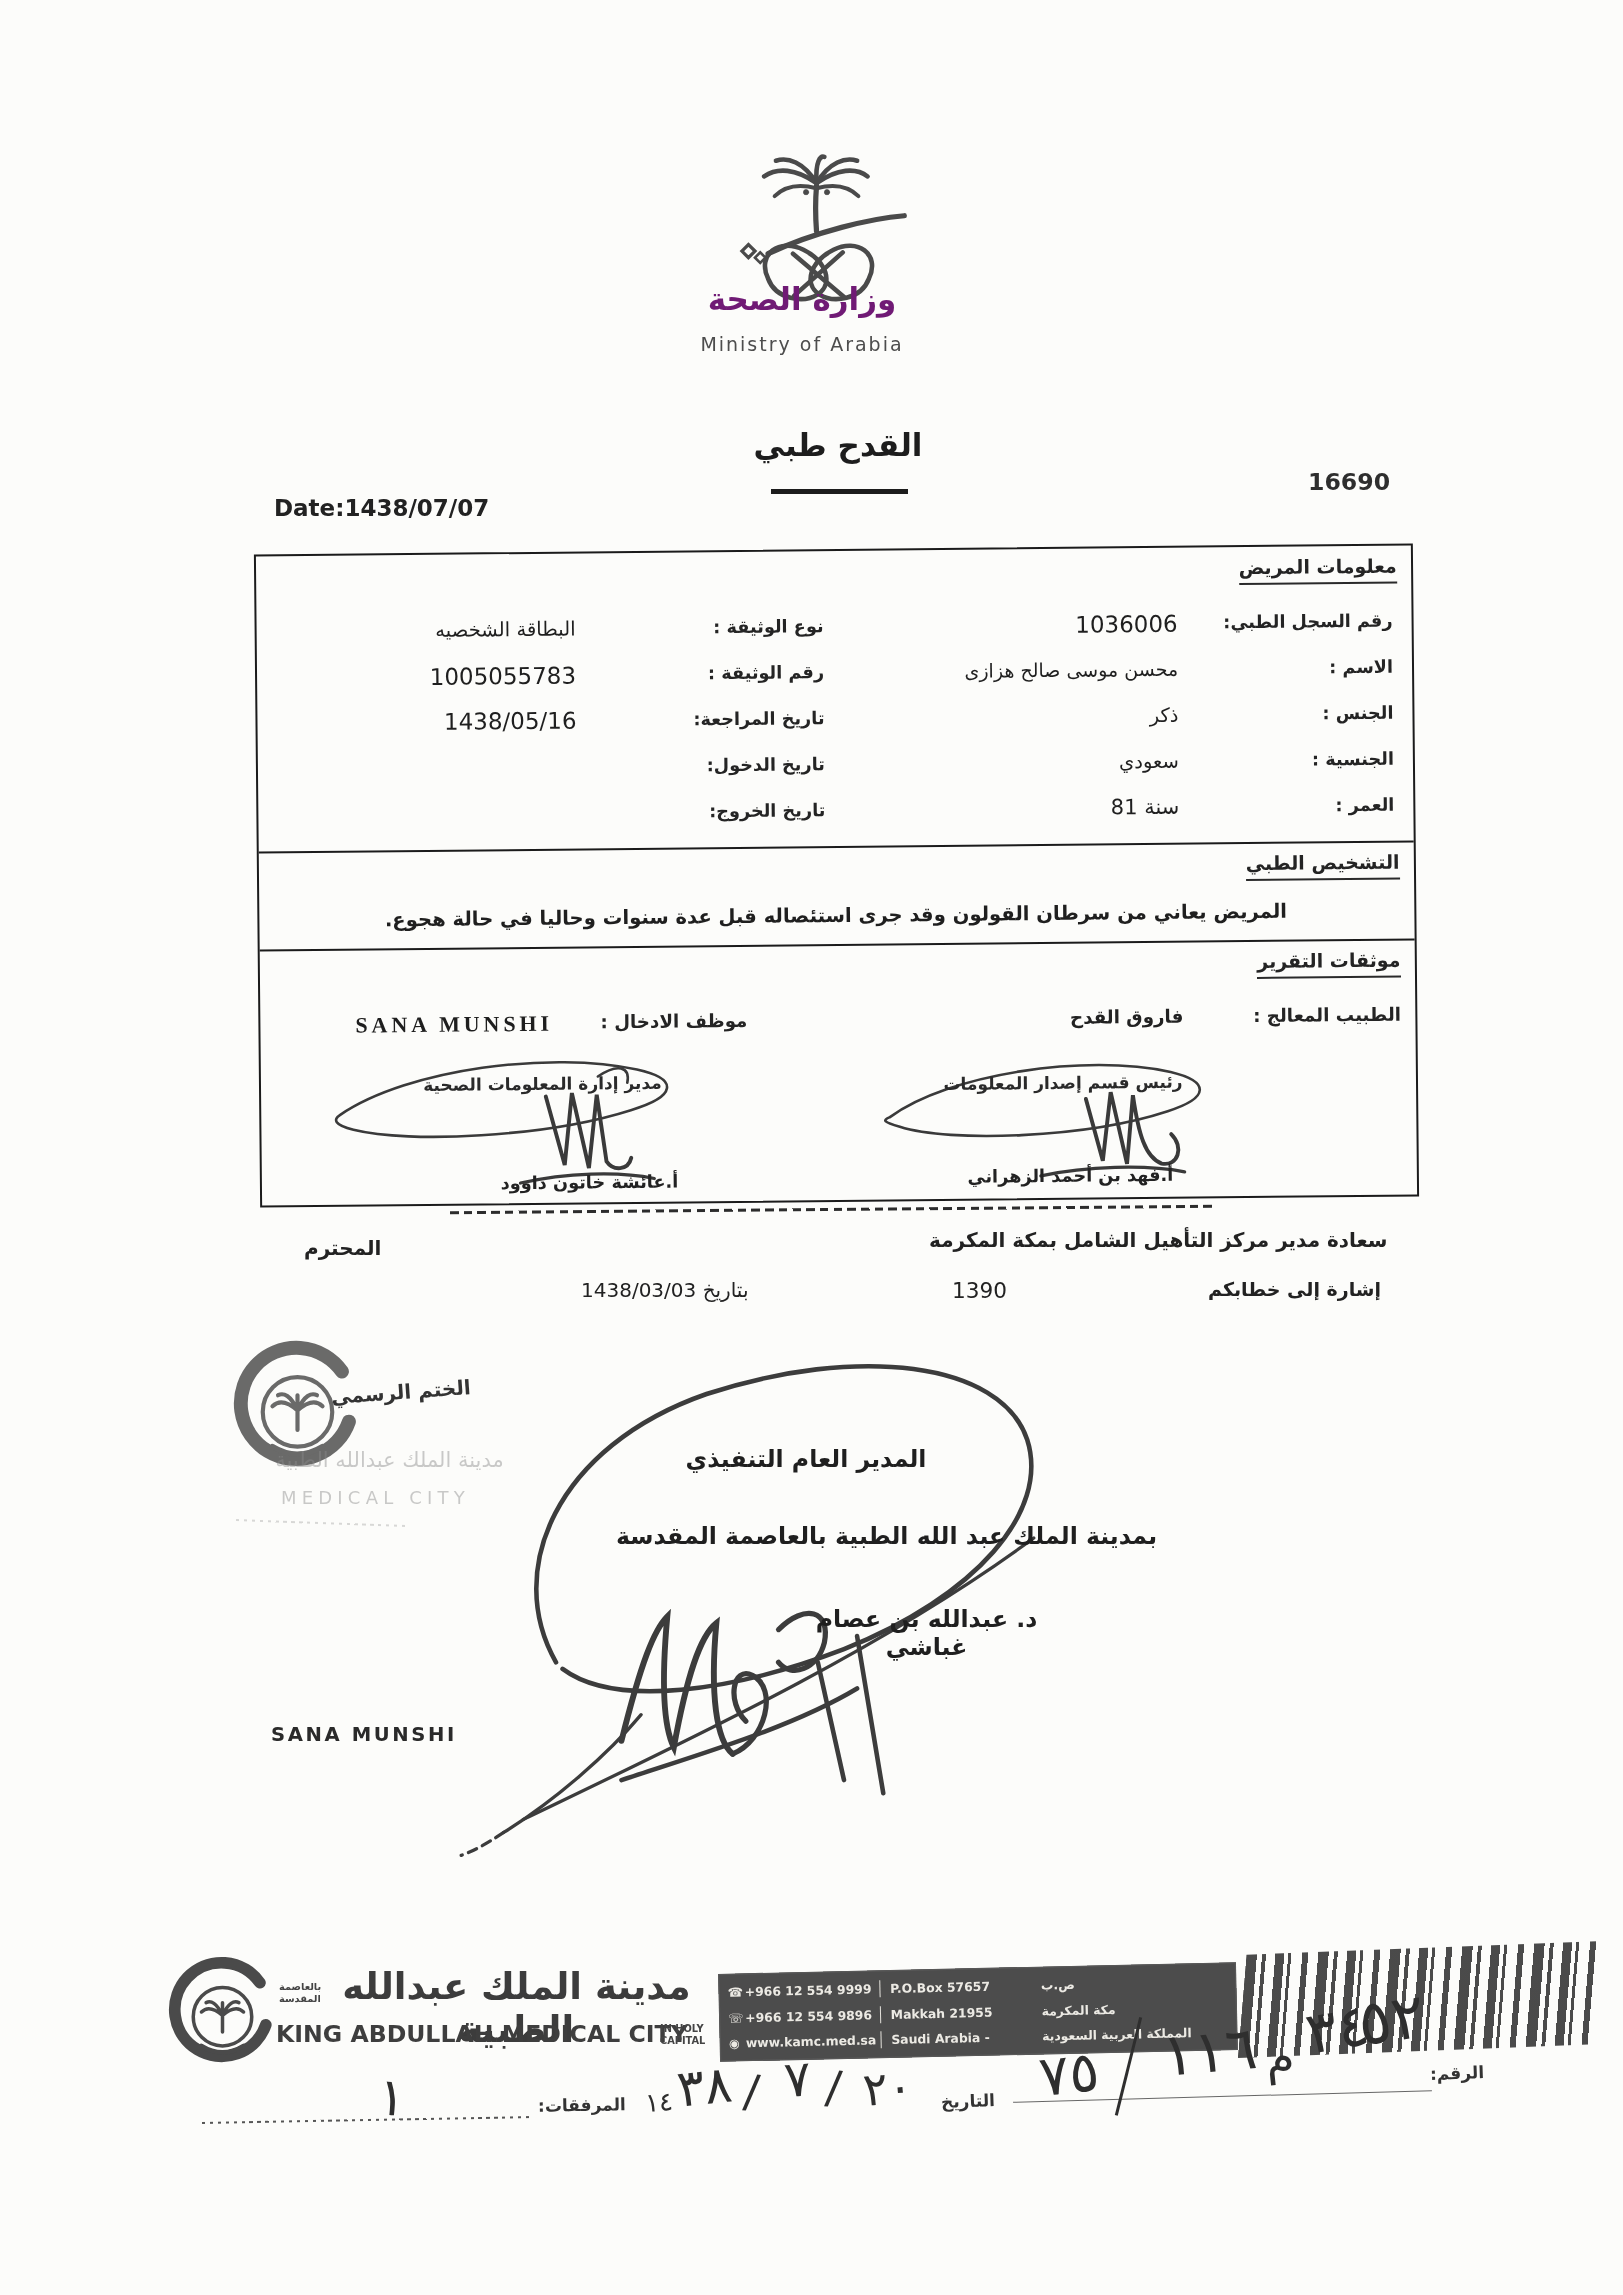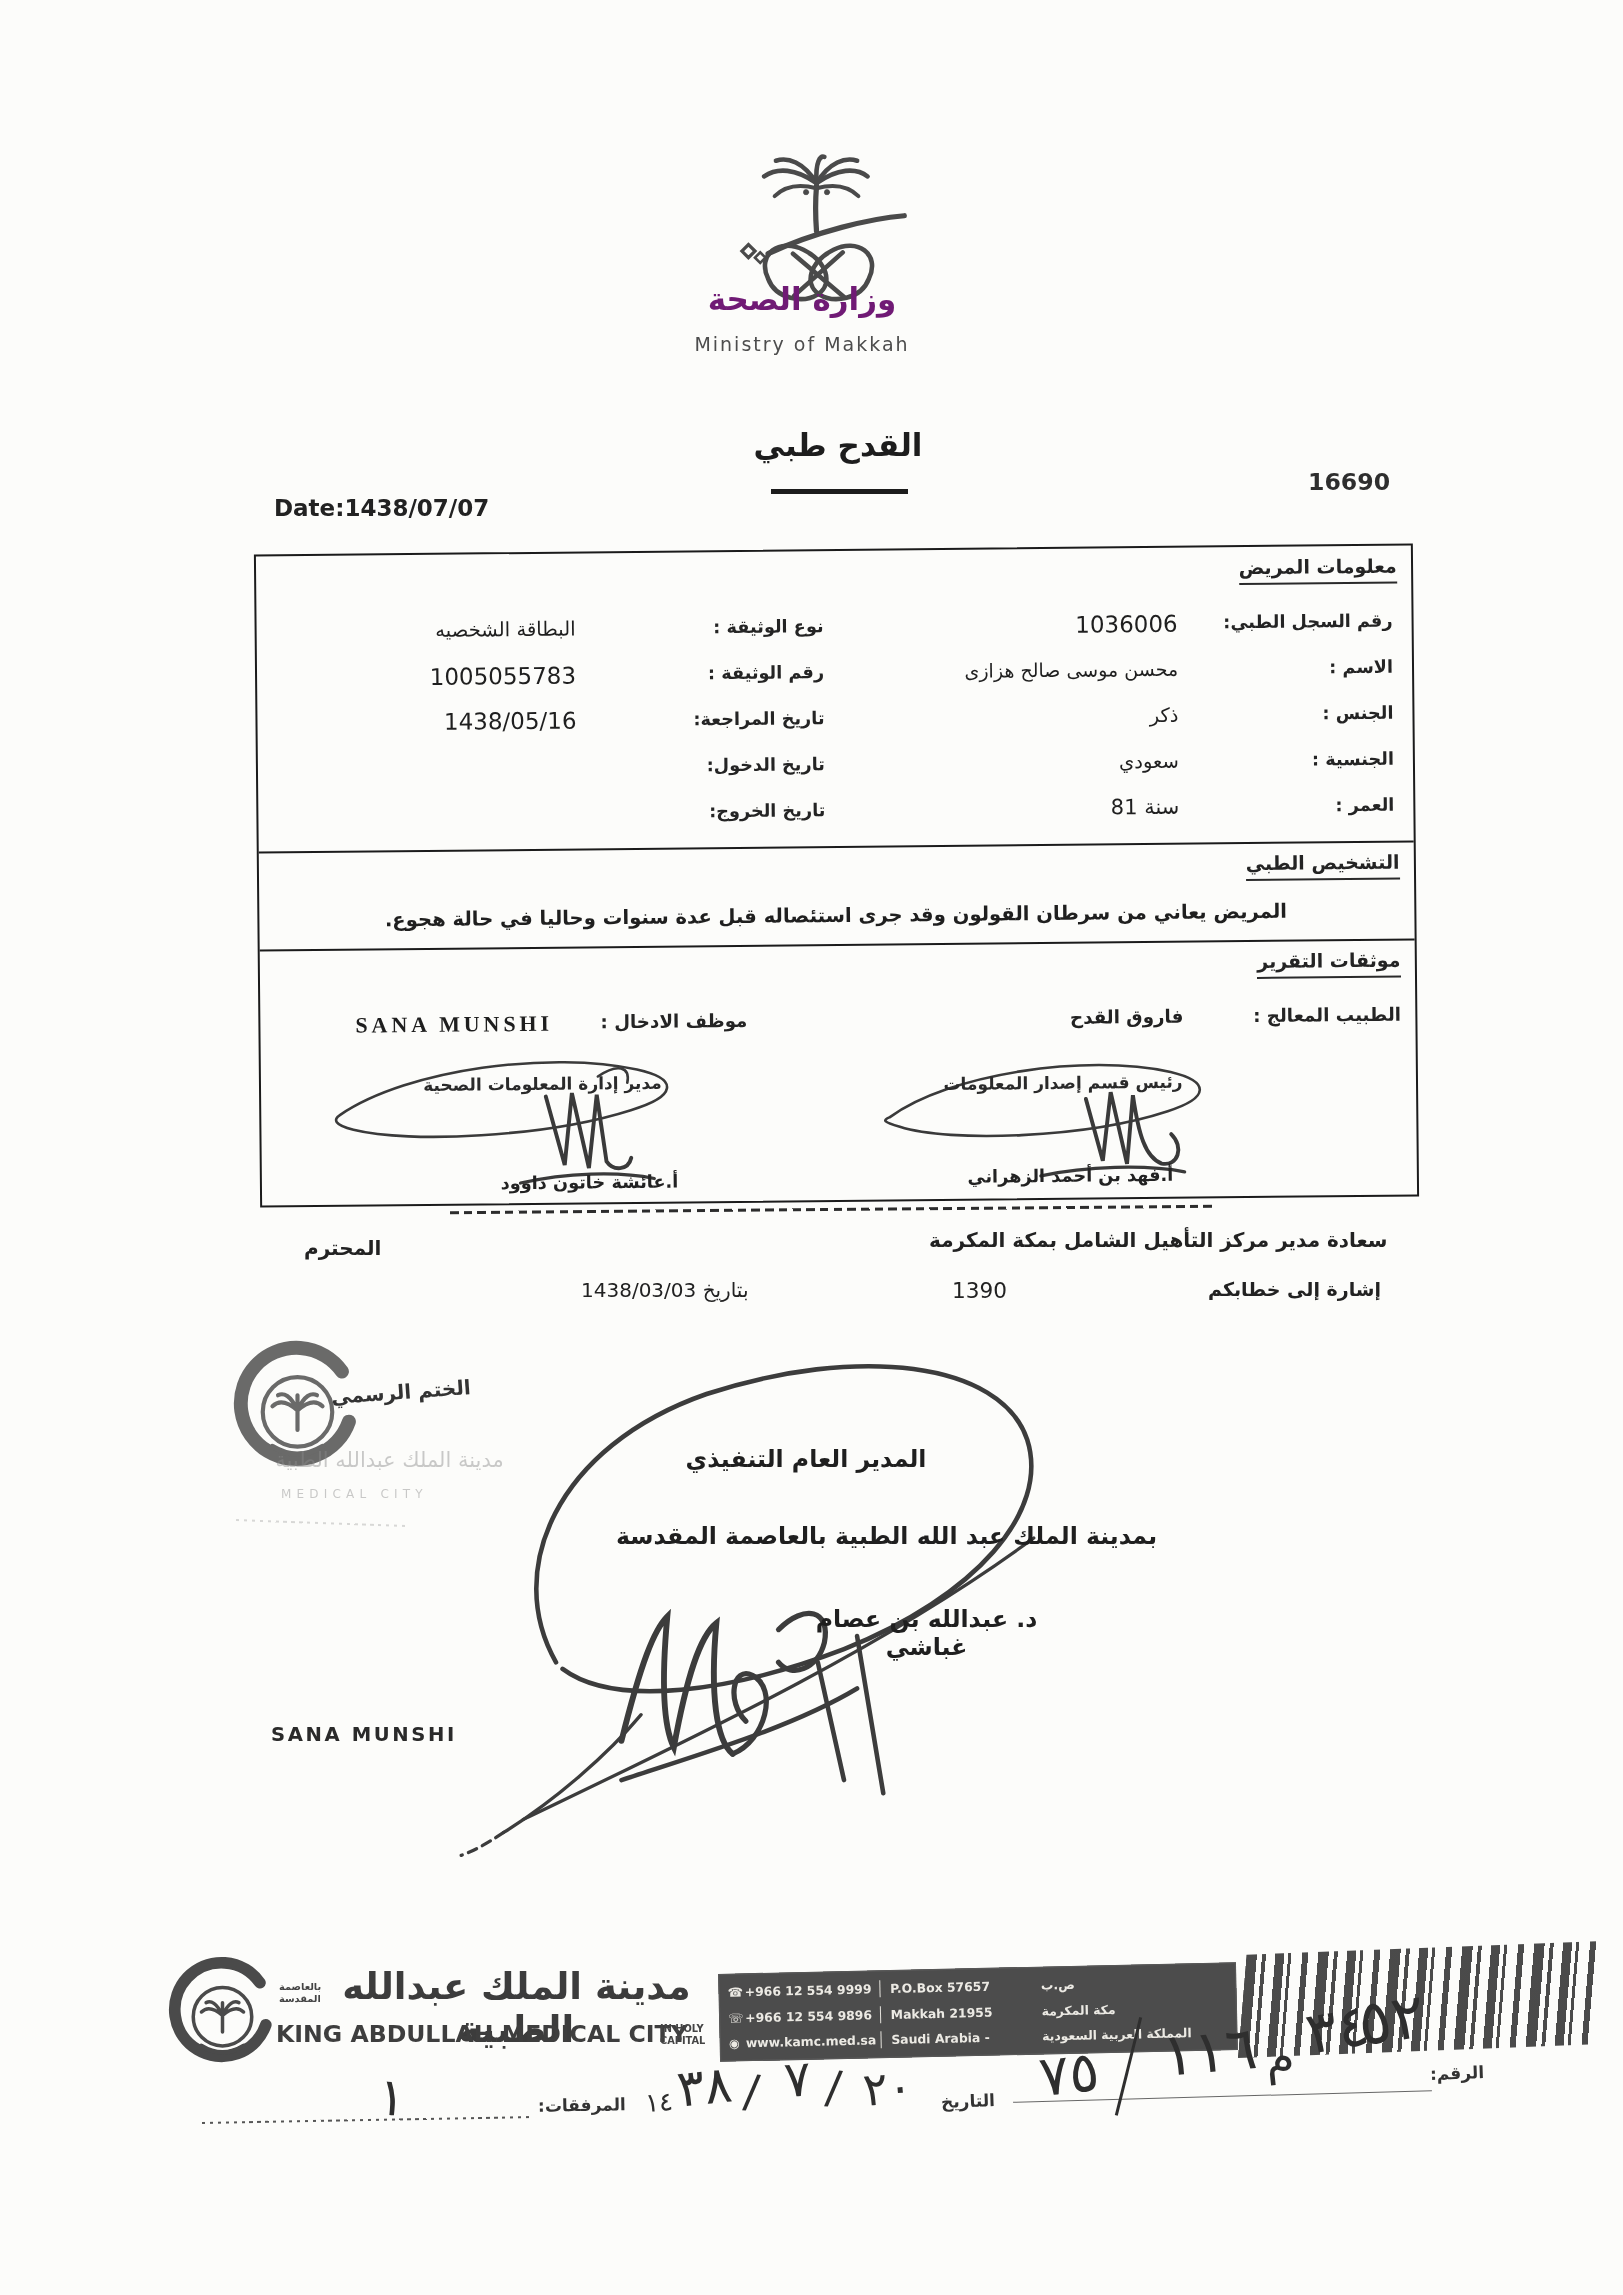--- a/index.html
+++ b/index.html
@@ -103,21 +103,21 @@
       <path d="M232,190 C250,152 214,128 178,146 C142,164 132,198 156,214 C178,228 220,222 232,190 Z" stroke-width="7"></path>
       <path d="M118,216 L192,150" stroke-width="7"></path>
       <path d="M116,152 L194,218" stroke-width="7"></path>
 
       <path d="M38,148 l10,-10 10,10 -10,10 Z" stroke-width="5"></path>
       <path d="M58,158 l8,-8 8,8 -8,8 Z" stroke-width="4"></path>
     </g>
   </svg>
 
   <div class="abs ministry-ar rtl center" style="left:671px;top:281px;width:262px;">وزارة الصحة</div>
-  <div class="abs ministry-en center" style="left:671px;top:333px;width:262px;">Ministry of Makkah</div>
+  <div class="abs ministry-en center" style="left:671px;top:333px;width:262px;">Ministry of Arabia</div>
 
   <div class="abs report-title rtl center" style="left:707px;top:427px;width:262px;">القدح طبي</div>
   <div class="abs title-underline" style="left:771px;top:489px;width:137px;"></div>
   <div class="abs date-line" style="left:274px;top:495px;">Date:1438/07/07</div>
   <div class="abs serial" style="left:1308px;top:468px;font-weight:bold;">16690</div>
 
   <div class="abs main-box">
 
     <div class="sec-head" style="top:9.2px;">معلومات المريض</div>
 
@@ -191,21 +191,21 @@
   <svg style="left:228px;top:1341px;width:139px;height:139px;opacity:.88;" viewBox="0 0 100 100">
     <g fill="none" stroke="#565656" stroke-linecap="round">
       <path d="M82,22 A40,40 0 1 0 87,58" stroke-width="10"></path>
       <circle cx="50" cy="51" r="25" stroke-width="3"></circle>
       <path d="M50,64 L50,50 M50,50 C42,43 36,43 32,47 M50,50 C58,43 64,43 68,47 M50,50 C45,39 40,37 36,39 M50,50 C55,39 60,37 64,39 M50,50 L50,39" stroke-width="3"></path>
       <path d="M32,76 Q50,87 68,76" stroke-width="4"></path>
     </g>
   </svg>
   <div class="abs seal-label rtl" style="left:331px;top:1380px;transform:rotate(-4deg);">الختم الرسمي</div>
   <div class="abs faded rtl center" style="left:216px;top:1448px;width:347px;font-size:21px;letter-spacing:1.3px;">مدينة الملك عبدالله الطبية</div>
-  <div class="abs faded" style="left:281px;top:1487px;font-size:12px;letter-spacing:5.2px;">MEDICAL CITY</div>
+  <div class="abs faded" style="left:281px;top:1487px;font-size:18px;letter-spacing:5.2px;">MEDICAL CITY</div>
   <div class="abs dotted-line" style="left:236px;top:1522px;width:170px;opacity:.22;transform:rotate(2deg);"></div>
 
   <svg style="left:425px;top:1322px;width:694px;height:589px;" viewBox="0 0 1060 900">
     <g fill="none" stroke="#3c3c3c" stroke-linecap="round">
       <path d="M200,520 C120,380 200,190 430,110 C660,35 880,60 920,180 C955,290 840,420 640,500 C470,565 290,590 210,530" stroke-width="7"></path>
       <path d="M150,760 C400,640 700,500 930,330" stroke-width="5"></path>
       <path d="M330,600 C280,660 200,730 120,780" stroke-width="5"></path>
       <path d="M120,780 C90,800 70,810 55,815" stroke-width="5" stroke-dasharray="14 10"></path>
       <path d="M300,640 C330,520 350,470 370,450 C360,560 365,620 380,650 C400,540 420,480 445,460 C435,570 445,640 470,660" stroke-width="9"></path>
       <path d="M470,660 C520,640 540,560 500,540 C470,525 460,580 490,610" stroke-width="8"></path>

